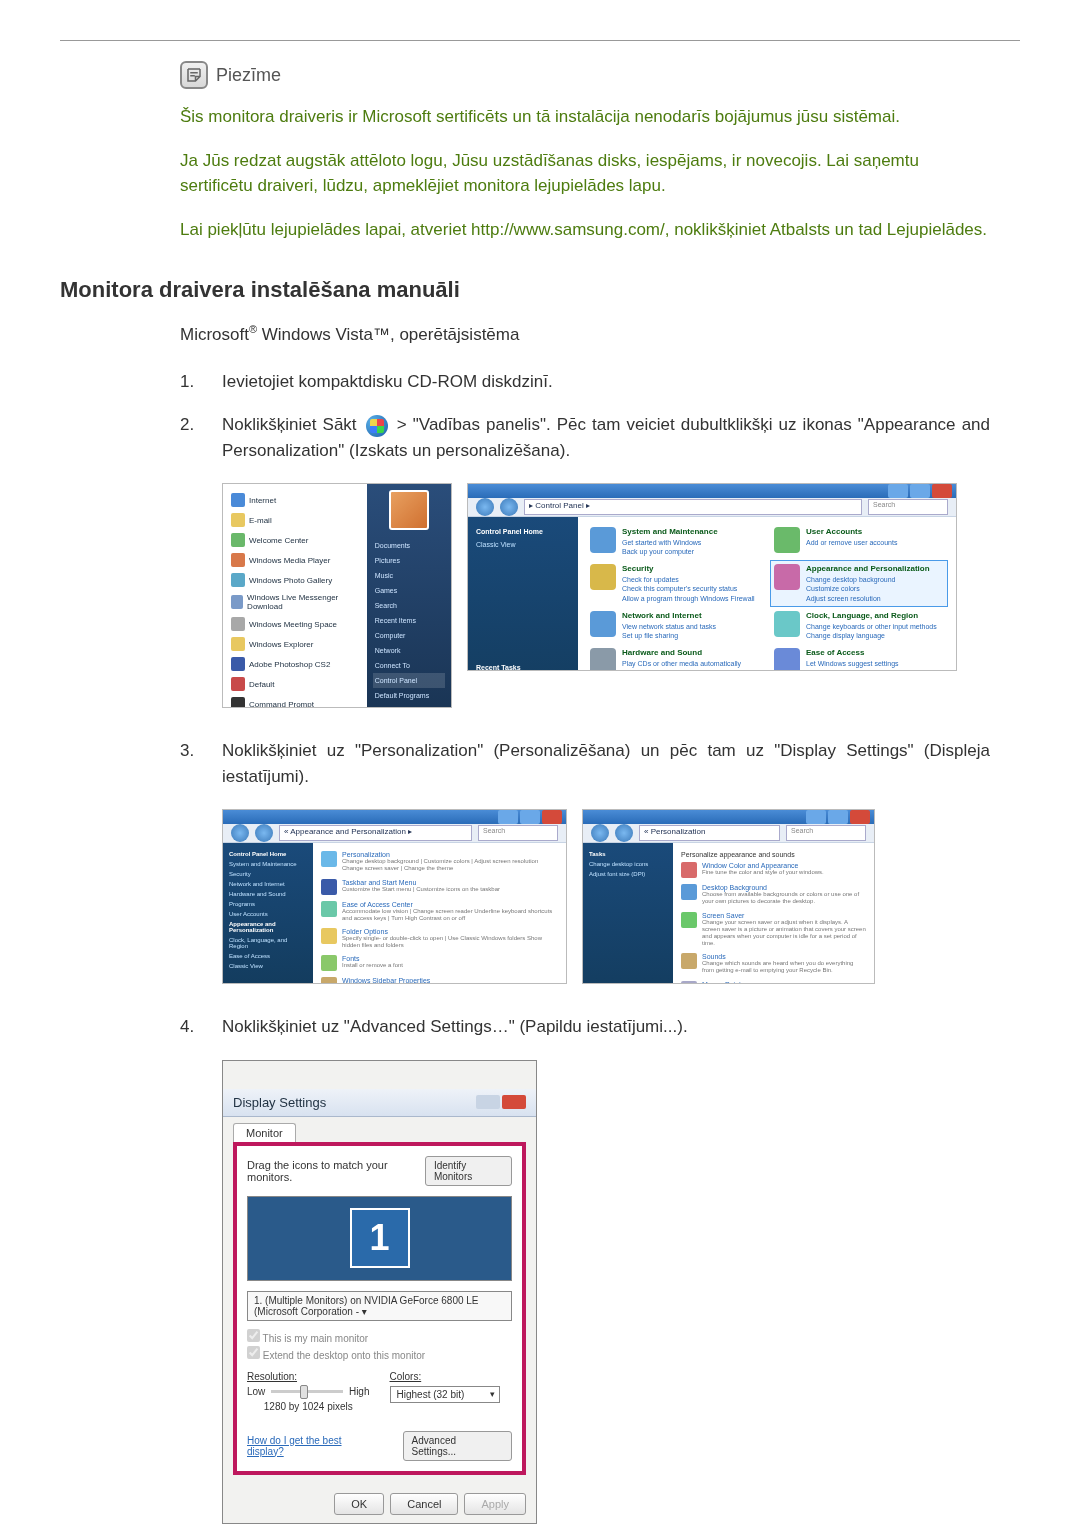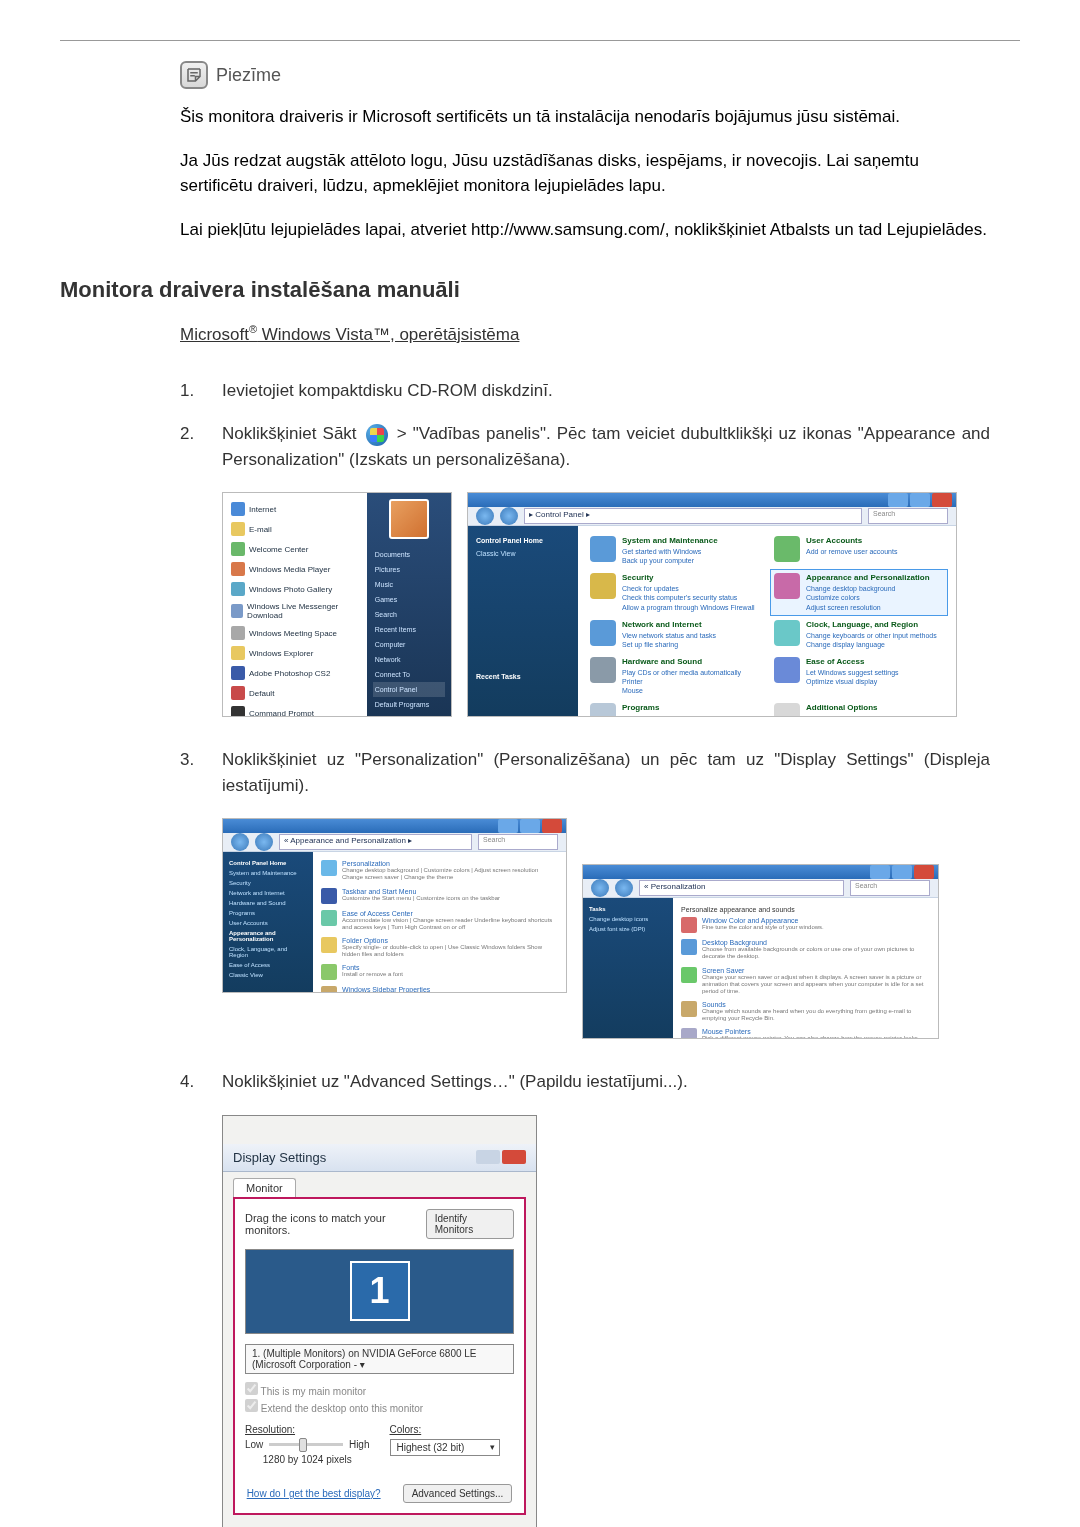--- a/index.html
+++ b/index.html
@@ -55,32 +55,31 @@
       fill: none;
       stroke-width: 2;
     }
     .note-title {
       font-size: 18px;
       color: #555;
     }
     .note-body p {
       font-size: 17px;
       line-height: 1.5;
-      color: #000000;
+      color: #4d7c0f;
       margin-bottom: 18px;
     }
     .section-heading {
       font-size: 22px;
       color: #333;
       margin: 35px 0 20px 0;
     }
     .subsystem {
       font-size: 17px;
-      margin-bottom: 33px;
-      text-decoration: underline;
+      margin-bottom: 24px;
     }
     .subsystem sup {
       font-size: 11px;
     }
     ol.steps {
       list-style: none;
       counter-reset: step;
     }
     ol.steps > li {
       display: flex;
@@ -168,21 +167,21 @@
     .ss-start-right .avatar {
       width: 40px;
       height: 40px;
       background: linear-gradient(135deg, #e8a060, #d07030);
       margin: -14px auto 8px;
       border: 2px solid #fff;
       border-radius: 3px;
     }
     .ss-control-panel {
       width: 490px;
-      height: 225px;
+      height: 188px;
       background: #f1f5fa;
       display: flex;
       flex-direction: column;
     }
     .ss-titlebar {
       height: 22px;
       background: linear-gradient(to bottom, #4a8cd6, #2a6cb8);
       display: flex;
       align-items: center;
       justify-content: flex-end;
@@ -325,23 +324,22 @@
     }
     .ss-pers-right .pcat .ptitle {
       color: #2a6aba;
       font-size: 7px;
     }
     .ss-pers-right .pcat .psub {
       color: #777;
       line-height: 1.2;
     }
     .ss-display-settings {
-      width: 357px;
+      width: 293px;
       height: 175px;
-      margin-top: 46px;
     }
     .ss-ds-right .dtitle {
       font-size: 7px;
       color: #333;
       margin-bottom: 4px;
     }
     .ss-display-dialog {
       width: 315px;
       background: #f2f2f0;
       border: 1px solid #888;
@@ -380,21 +378,21 @@
       background: #fff;
       border: 1px solid #aaa;
       border-bottom: none;
       padding: 3px 12px;
       font-size: 11px;
       border-radius: 3px 3px 0 0;
     }
     .ss-dlg-body {
       margin: 0 10px 10px;
       background: #fff;
-      border: 2px solid #be185d;
+      border: 4px solid #be185d;
       padding: 10px;
     }
     .ss-dlg-body .instruction {
       font-size: 11px;
       margin-bottom: 10px;
       display: flex;
       justify-content: space-between;
       align-items: center;
     }
     .ss-dlg-body .idbtn {

